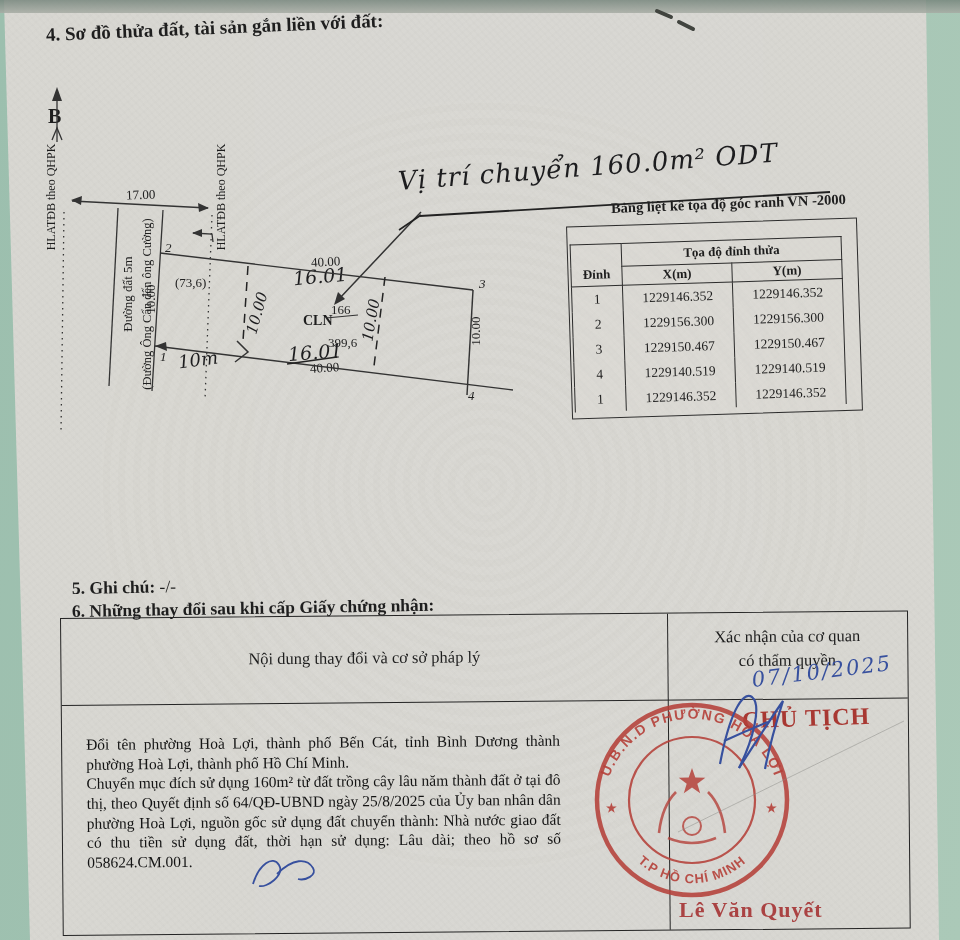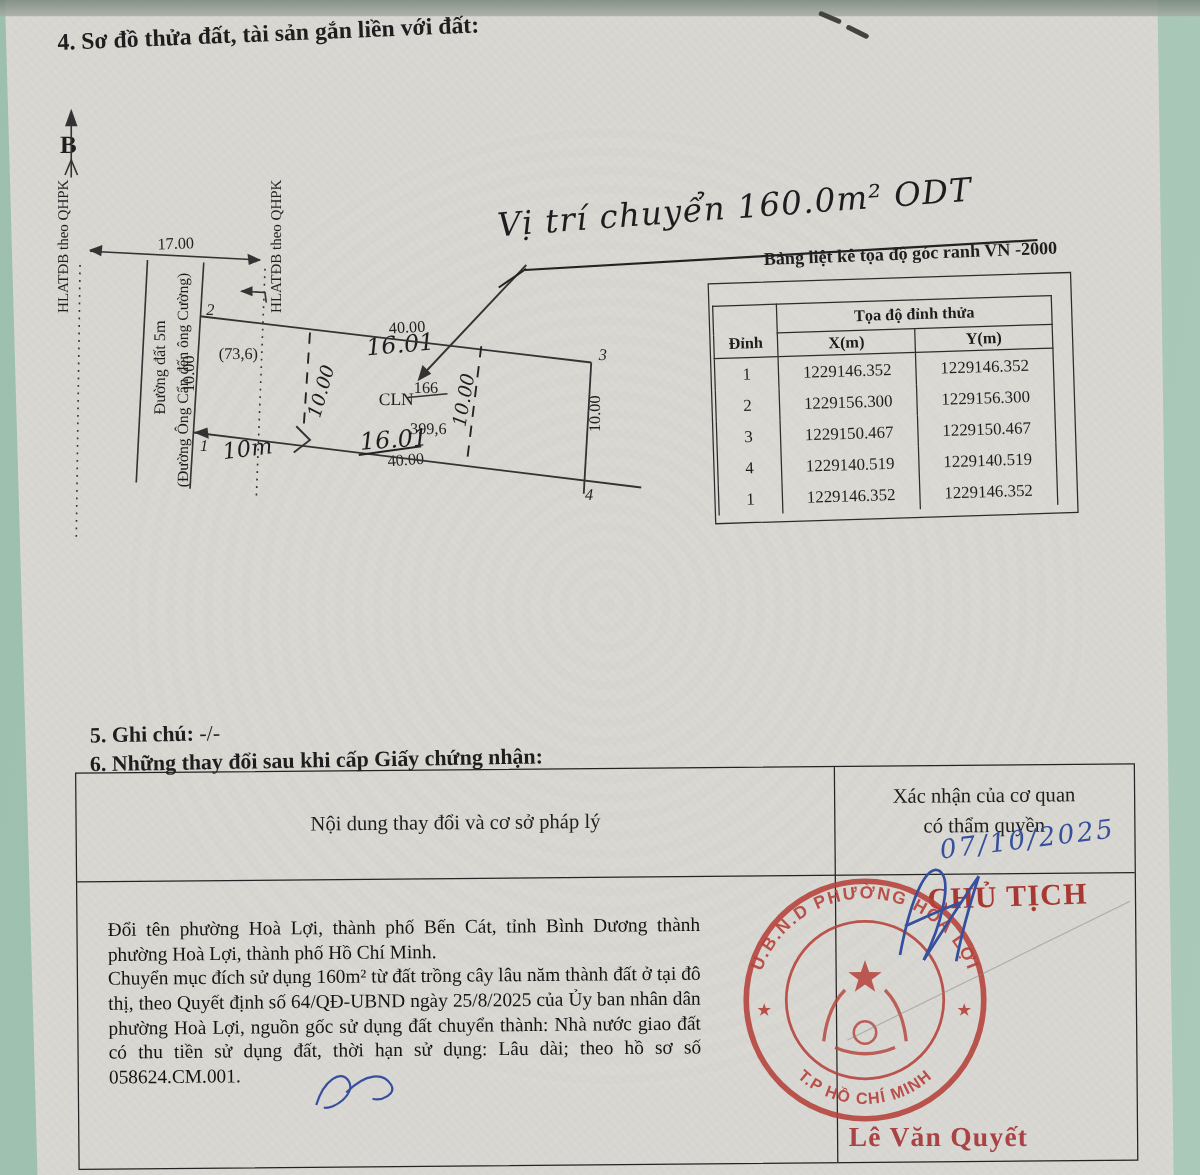--- a/index.html
+++ b/index.html
@@ -119,21 +119,21 @@
   <div class="abs ser vtext dim" style="left:151px;top:299px;">10.00</div>
   <div class="abs dim" style="left:175px;top:275px;">(73,6)</div>
   <div class="abs vx" style="left:165px;top:240px;">2</div>
   <div class="abs vx" style="left:160px;top:349px;">1</div>
   <div class="abs vx" style="left:479px;top:276px;">3</div>
   <div class="abs vx" style="left:468px;top:388px;">4</div>
   <div class="abs dim" style="left:311px;top:254px;transform:rotate(-3deg);">40.00</div>
   <div class="abs hw" style="left:293px;top:265px;font-size:19px;transform:rotate(-5deg);">16.01</div>
   <div class="abs hw" style="left:257px;top:313px;font-size:15px;transform:translate(-50%,-50%) rotate(-74deg);">10.00</div>
   <div class="abs hw" style="left:371px;top:320px;font-size:15px;transform:translate(-50%,-50%) rotate(-80deg);">10.00</div>
-  <div class="abs ser" style="left:303px;top:313px;font-size:14px;">CLN</div>
+  <div class="abs ser" style="left:303px;top:313px;font-size:14px;font-weight:bold;">CLN</div>
   <div class="abs ser" style="left:331px;top:302px;font-size:13px;">166</div>
   <div class="abs ser" style="left:328px;top:335px;font-size:13px;">399,6</div>
   <div class="abs ser vtext dim" style="left:476px;top:331px;">10.00</div>
   <div class="abs hw" style="left:288px;top:341px;font-size:19px;transform:rotate(-4deg);">16.01</div>
   <div class="abs dim" style="left:310px;top:360px;transform:rotate(-4deg);">40.00</div>
   <div class="abs hw" style="left:178px;top:349px;font-size:18px;transform:rotate(-7deg);">10m</div>
   <div class="abs hw" style="left:398px;top:166px;font-size:26px;transform:rotate(-4.3deg);transform-origin:left center;letter-spacing:1px;">Vị trí chuyển 160.0m² ODT</div>
 
   <div class="abs ser bold" style="left:611px;top:200px;font-size:14.5px;transform:rotate(-2.2deg);transform-origin:left center;">Bảng liệt kê tọa độ góc ranh VN -2000</div>
   <div class="abs" style="left:569px;top:222px;width:289px;height:191px;border:1.3px solid #2c2c2c;

